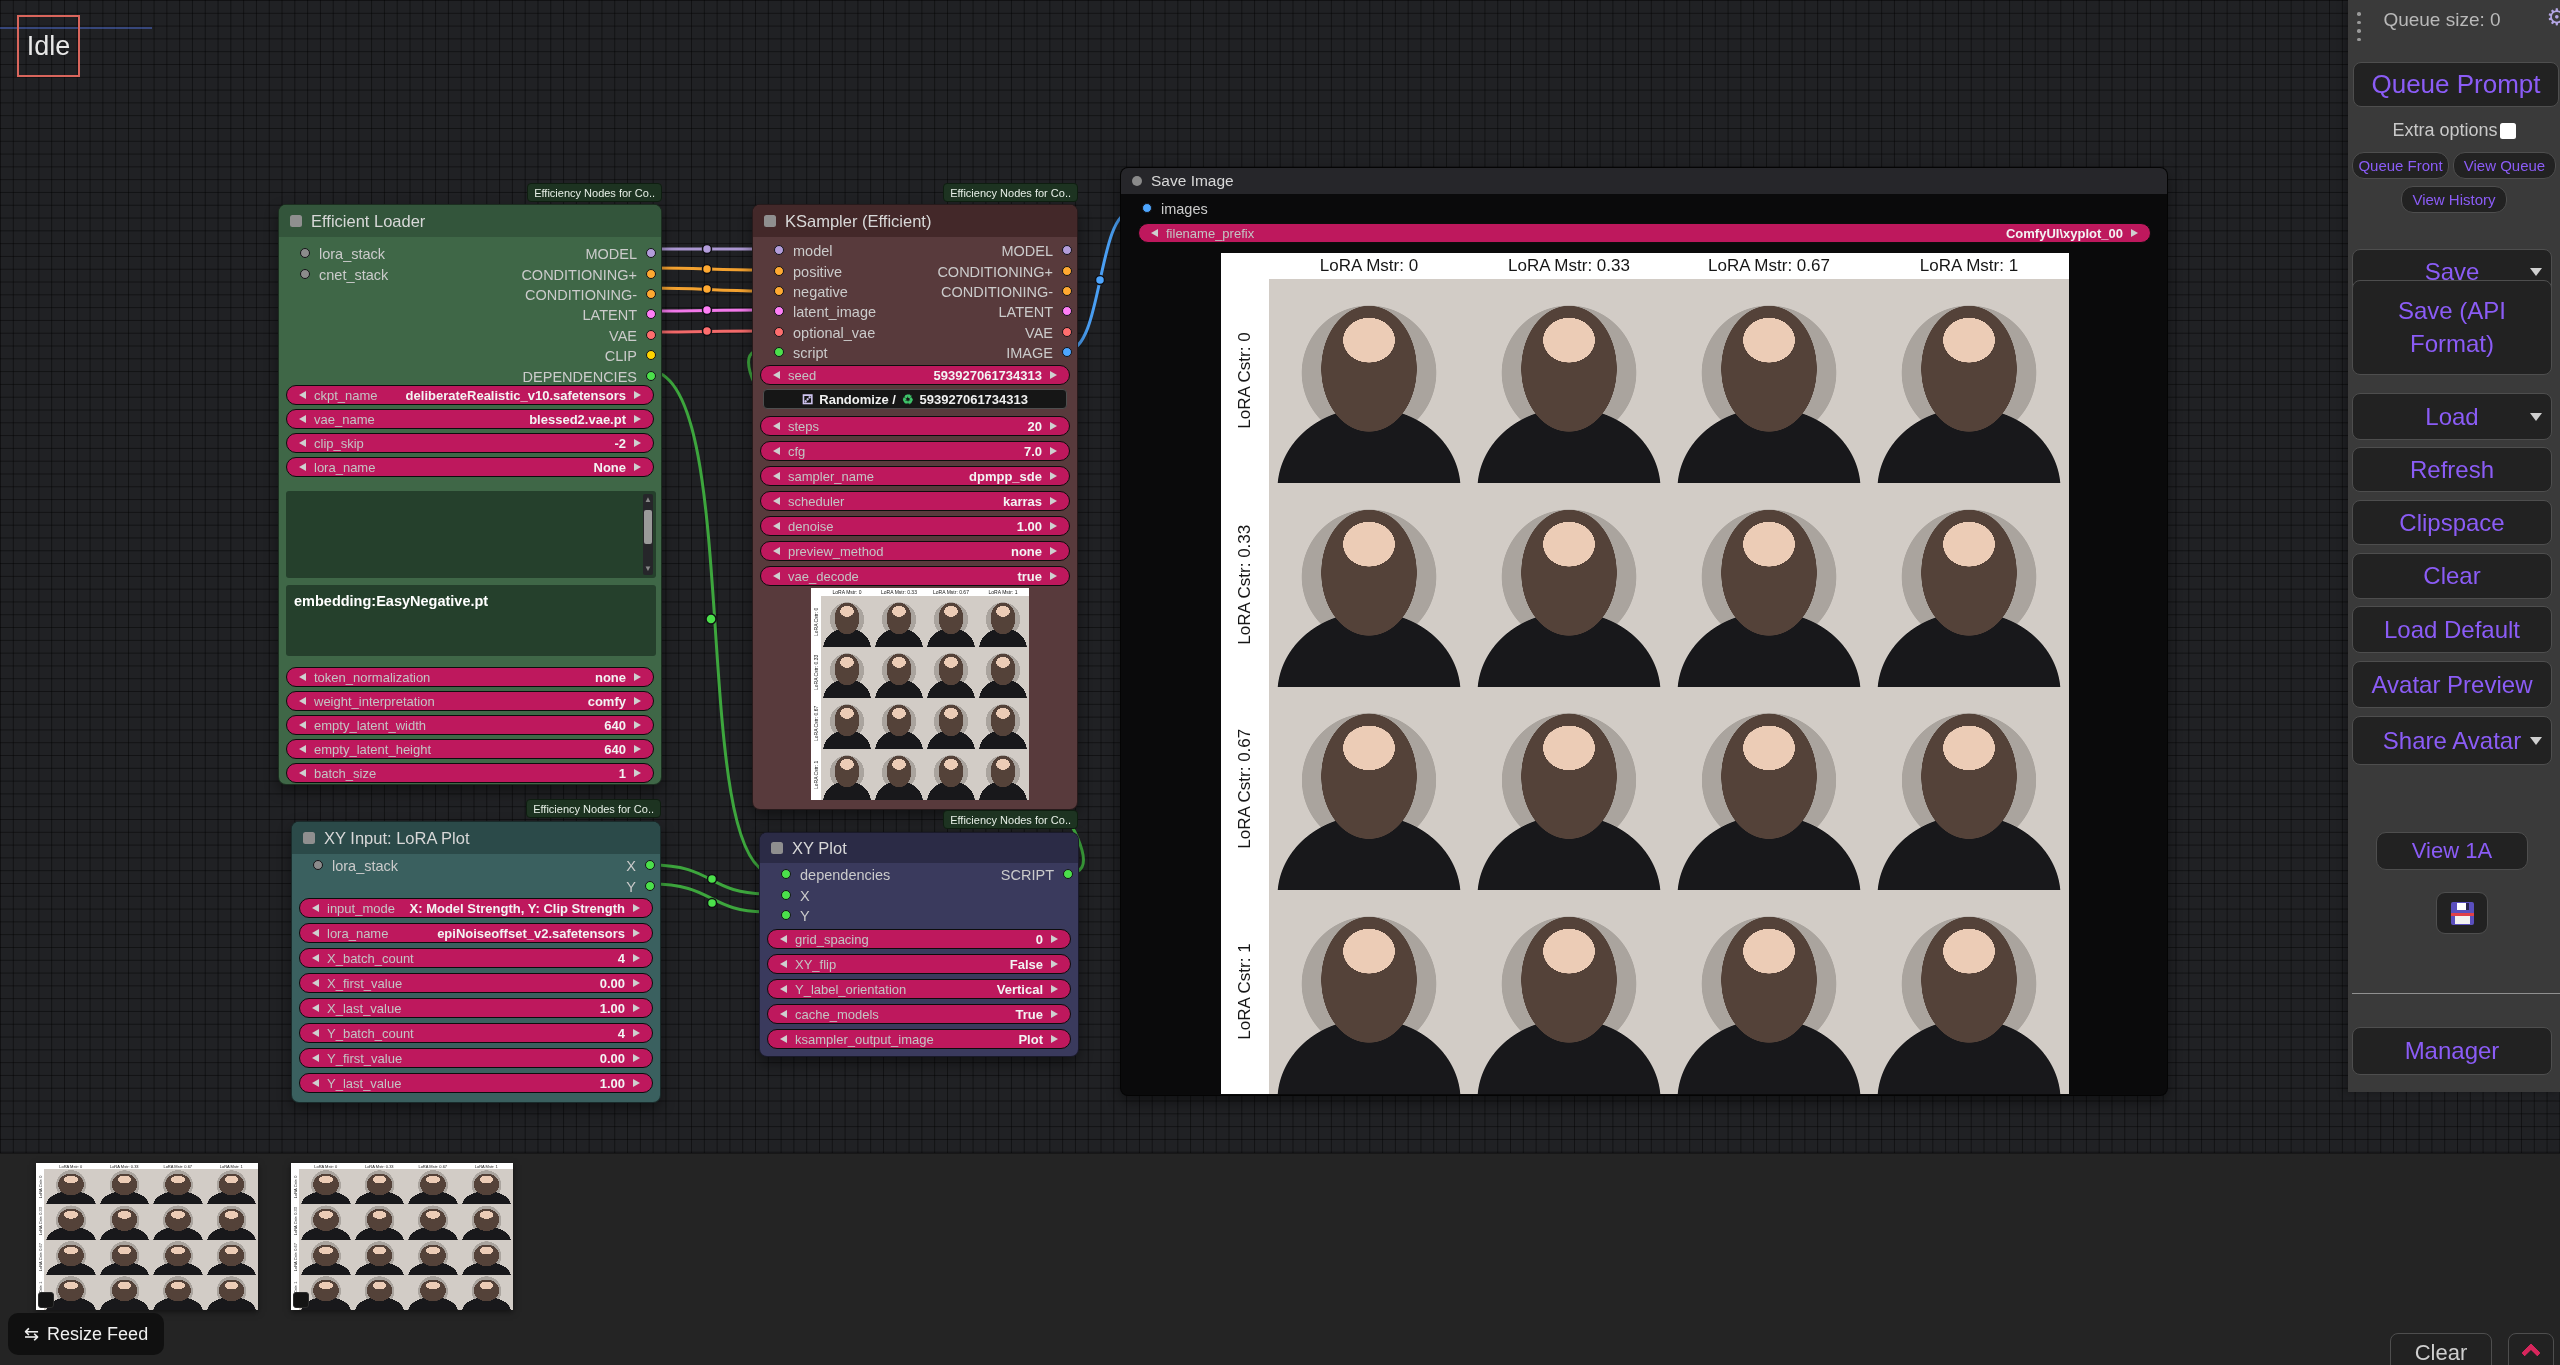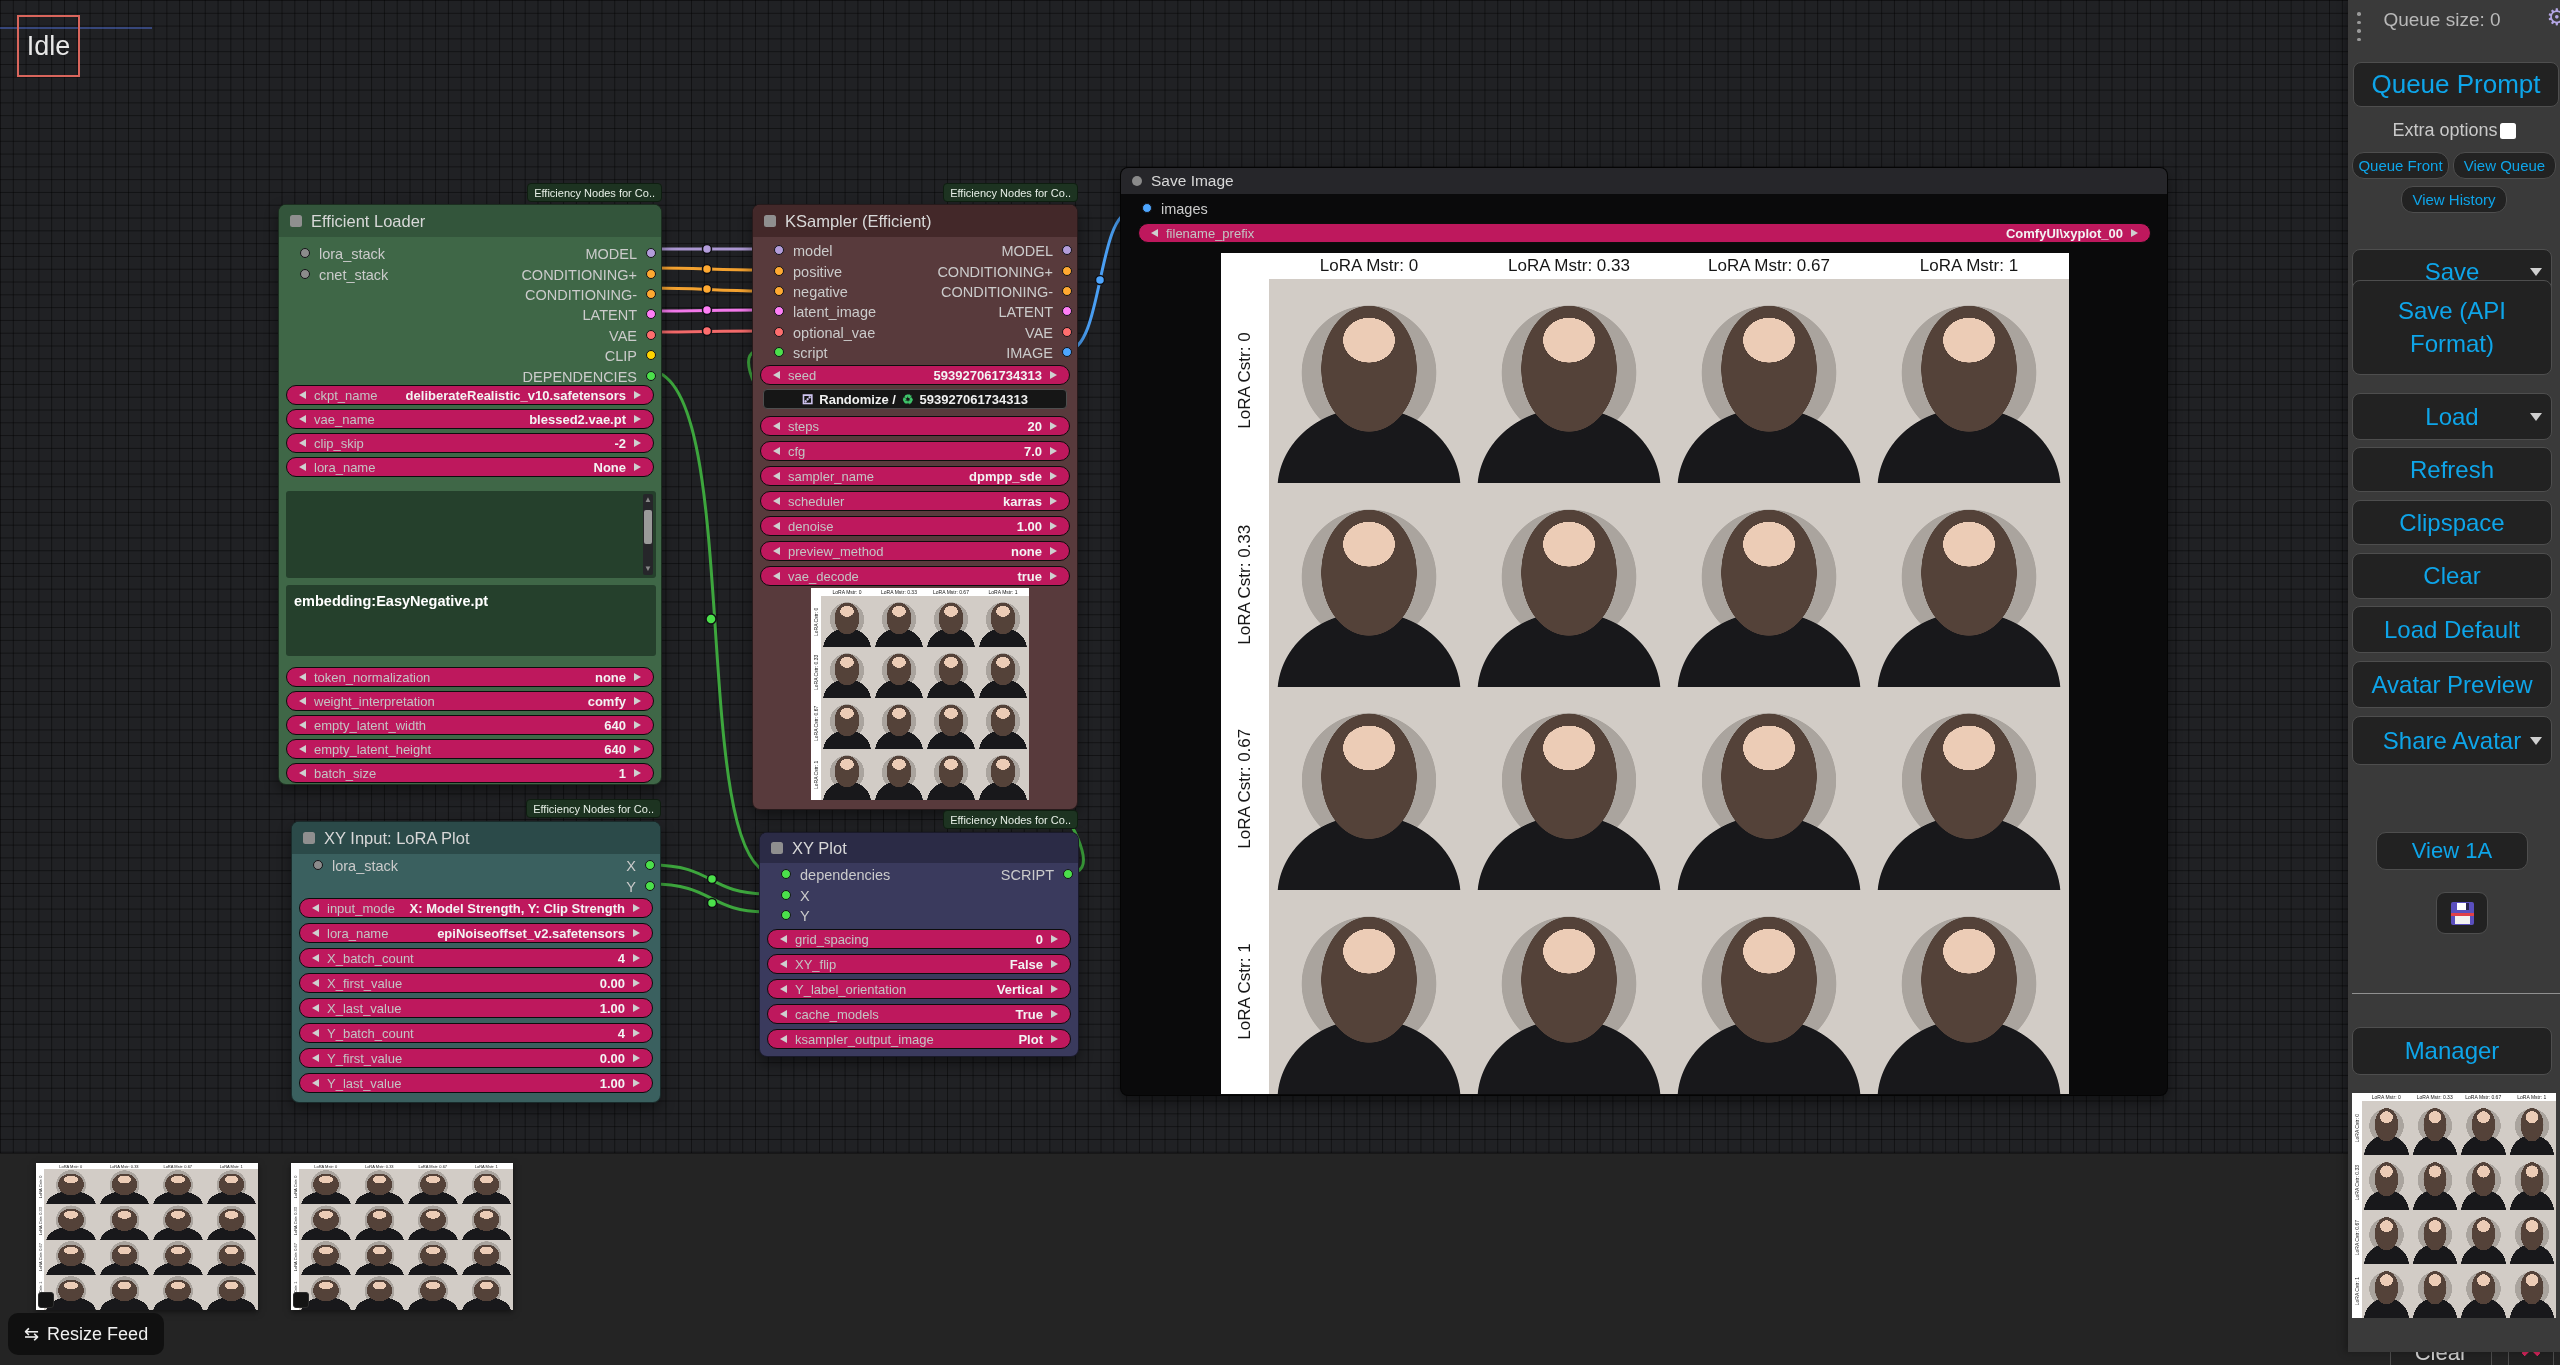--- a/index.html
+++ b/index.html
@@ -75,24 +75,24 @@
   #resizefeed{position:absolute;left:8px;top:159px;height:42px;padding:0 16px;background:#101010;
               border-radius:10px;display:flex;align-items:center;gap:8px;color:#f0f0f0;font-size:18px;}
   #feedclear{position:absolute;left:2390px;top:179px;width:102px;height:44px;background:#222;
              border:1px solid #4e4e4e;border-radius:8px;color:#cfcfcf;font-size:22px;
              display:flex;align-items:flex-start;justify-content:center;padding-top:6px;}
   #feedup{position:absolute;left:2508px;top:179px;width:46px;height:44px;background:#222;
           border:1px solid #4e4e4e;border-radius:8px;display:flex;align-items:flex-start;justify-content:center;padding-top:12px;}
   .chev{width:14px;height:14px;border-style:solid;border-color:#d6265c;border-width:5px 5px 0 0;
         transform:rotate(-45deg);border-radius:2px;}
   
-  #sidebar{position:absolute;left:2348px;top:0;width:212px;height:1352px;background:#3a3a3a;
+  #sidebar{position:absolute;left:2348px;top:0;width:212px;height:1092px;background:#3a3a3a;
            z-index:6;overflow:hidden;box-shadow:-3px 0 8px rgba(0,0,0,.3);}
   .sbtn{position:absolute;background:#222;border:1px solid #4e4e4e;border-radius:8px;
-        color:#0ea5e9;display:flex;align-items:center;justify-content:center;text-align:center;}
+        color:#8b5cf6;display:flex;align-items:center;justify-content:center;text-align:center;}
   .sbtn.pill{border-radius:12px;}
   .caret{position:absolute;right:9px;top:50%;margin-top:-4px;width:0;height:0;
          border:6px solid transparent;border-top:8px solid #cfcfcf;border-bottom:none;}
   #dragdots{position:absolute;left:9px;top:12px;display:flex;flex-direction:column;gap:5px;}
   #dragdots i{width:3.5px;height:3.5px;border-radius:50%;background:#9a9a9a;}
   #queuesize{position:absolute;left:0;right:24px;top:9px;text-align:center;color:#b9b9b9;font-size:19px;}
   #gear{position:absolute;right:-7px;top:4px;font-size:23px;color:#b4a6e4;}
   #extrarow{position:absolute;left:0;right:0;top:120px;display:flex;align-items:center;
             justify-content:center;color:#c9c9c9;font-size:18px;}
   #extracheck{width:16px;height:16px;background:#fff;border-radius:2.5px;margin-left:2px;}

